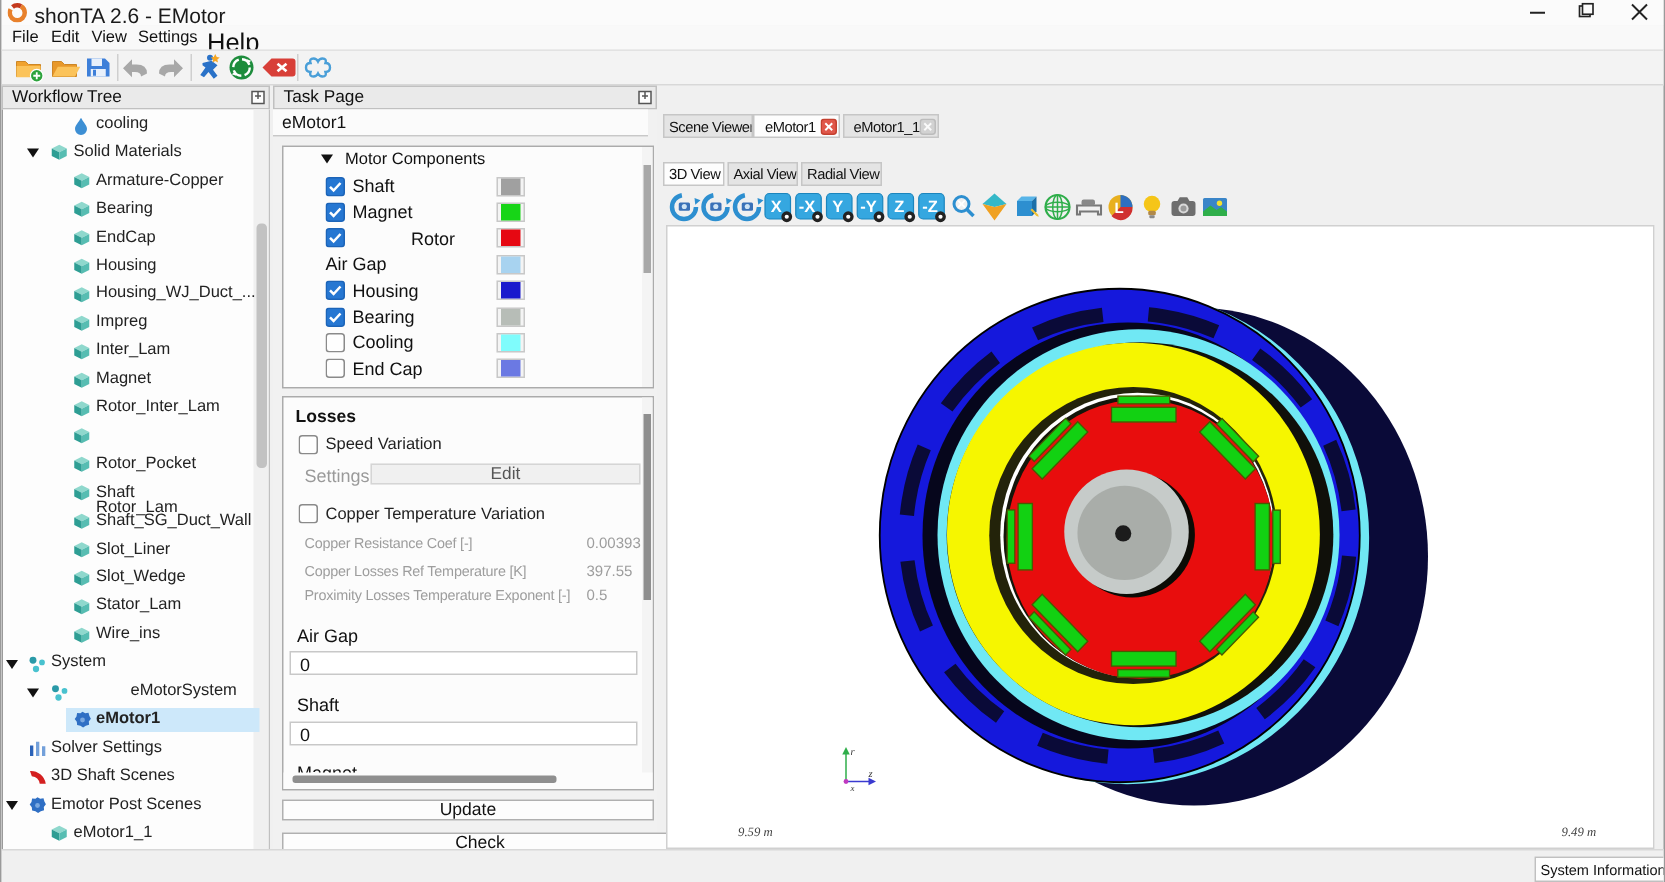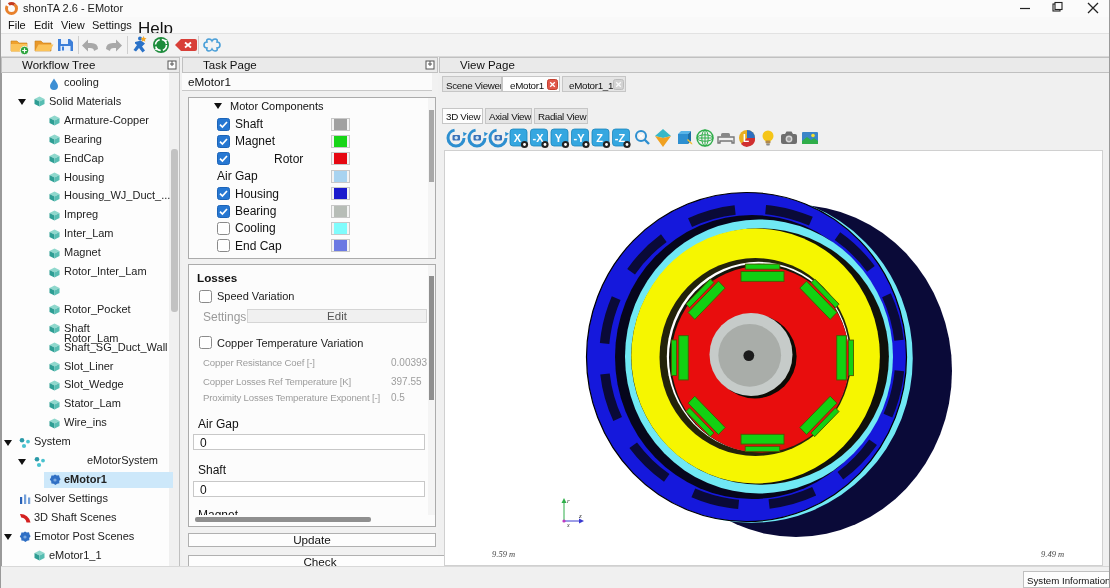--- a/index.html
+++ b/index.html
@@ -2,33 +2,33 @@
 <html><head><meta charset="utf-8">
 <style>
 *{margin:0;padding:0;box-sizing:border-box;}
 .tab{position:absolute;border:1px solid #c6c6c6;font-size:9.8px;letter-spacing:-0.3px;color:#111;
  white-space:nowrap;overflow:hidden;padding:2.5px 0 0 3px;height:16px;}
 body{font-family:"Liberation Sans",sans-serif;}
 #app{position:relative;width:1110px;height:588px;background:#f0f0f0;overflow:hidden;
   border-left:1px solid #9a9a9a;border-right:1px solid #9a9a9a;}
 .abs{position:absolute;}
 .hdr{position:absolute;background:#eaeaea;border:1px solid #c0c0c0;font-size:11.5px;color:#111;
-  line-height:15px;padding-left:20px;}
+  line-height:15px;padding-left:6px;}
 .treerow{position:absolute;font-size:11px;color:#222;white-space:nowrap;}
 .tri{position:absolute;width:0;height:0;border-left:4.5px solid transparent;border-right:4.5px solid transparent;border-top:6px solid #111;}
 svg{display:block;}
 </style></head><body>
 <div id="app">
 
 <div class="abs" style="left:0;top:0;width:1110px;height:17px;background:#fbfbfb;"></div>
 <svg class="abs" style="left:4px;top:2px" width="13" height="13" viewBox="0 0 13 13">
 <circle cx="6.5" cy="6.5" r="5" fill="none" stroke="#e8812c" stroke-width="3" stroke-dasharray="18 8"></circle>
 <circle cx="6.5" cy="6.5" r="5" fill="none" stroke="#c43a1e" stroke-width="3" stroke-dasharray="6 30" stroke-dashoffset="-20"></circle>
 </svg>
-<div class="abs" style="left:22px;top:2px;font-size:11px;color:#1a1a1a;">shonTA 2.6 - EMotor</div>
+<div class="abs" style="left:22px;top:2px;font-size:14px;color:#1a1a1a;">shonTA 2.6 - EMotor</div>
 <svg class="abs" style="left:1016px;top:0" width="94" height="17" viewBox="0 0 94 17">
 <line x1="3" y1="8.5" x2="13" y2="8.5" stroke="#222" stroke-width="1.2"></line>
 <rect x="36" y="4" width="7" height="7" fill="#fbfbfb" stroke="#222" stroke-width="1.1"></rect>
 <rect x="38" y="2.5" width="7" height="7" fill="#fbfbfb" stroke="#222" stroke-width="1.1"></rect>
 <path d="M71 3 L81 13 M81 3 L71 13" stroke="#222" stroke-width="1.3"></path>
 </svg>
 <div class="abs" style="left:0;top:17px;width:1110px;height:16px;background:#f9f9f9;"></div>
 <div class="abs" style="left:7px;top:18.5px;font-size:11px;color:#111;">File</div>
 <div class="abs" style="left:33px;top:18.5px;font-size:11px;color:#111;">Edit</div>
 <div class="abs" style="left:60px;top:18.5px;font-size:11px;color:#111;">View</div>
@@ -72,21 +72,20 @@
 <g transform="translate(173,6)">
  <path d="M7 0 h14 q2 0 2 2 v8 q0 2-2 2 h-14 l-6-6 z" fill="#d83f38"></path>
  <path d="M11 3.5 l6 5 M17 3.5 l-6 5" stroke="#fff" stroke-width="1.8"></path>
 </g>
 <g transform="translate(202,4)">
  <path d="M4 5 q-3 0-3 3 q0 3 3 3 q-1 3 2 3 q2 0 3-2 q1 2 3 2 q3 0 2-3 q3 0 3-3 q0-3-3-3 q1-3-2-3 q-2 0-3 2 q-1-2-3-2 q-3 0-2 3 z" fill="none" stroke="#4a9fd8" stroke-width="1.6"></path>
 </g>
 </svg>
 <div class="hdr" style="left:0;top:57px;width:179px;height:16px;">Workflow Tree</div>
 <div class="hdr" style="left:181px;top:57px;width:256px;height:16px;">Task Page</div>
-<div class="hdr" style="left:438px;top:57px;width:672px;height:16px;">View Page</div>
 <svg class="abs" style="left:166px;top:60px" width="10" height="10" viewBox="0 0 10 10">
 <rect x="1" y="1" width="8" height="8" fill="#fdfdfd" stroke="#555" stroke-width="1"></rect>
 <path d="M5 1 v5 M3 4 h4" stroke="#555" stroke-width="1"></path>
 </svg>
 <svg class="abs" style="left:424px;top:60px" width="10" height="10" viewBox="0 0 10 10">
 <rect x="1" y="1" width="8" height="8" fill="#fdfdfd" stroke="#555" stroke-width="1"></rect>
 <path d="M5 1 v5 M3 4 h4" stroke="#555" stroke-width="1"></path>
 </svg>
 <div class="abs" style="left:0;top:73px;width:179px;height:493px;background:#fdfdfd;border-left:1px solid #9a9a9a;border-right:1px solid #c0c0c0;"></div>
 <div class="abs" style="left:168px;top:73px;width:10px;height:493px;background:#f0f0f0;"></div>

